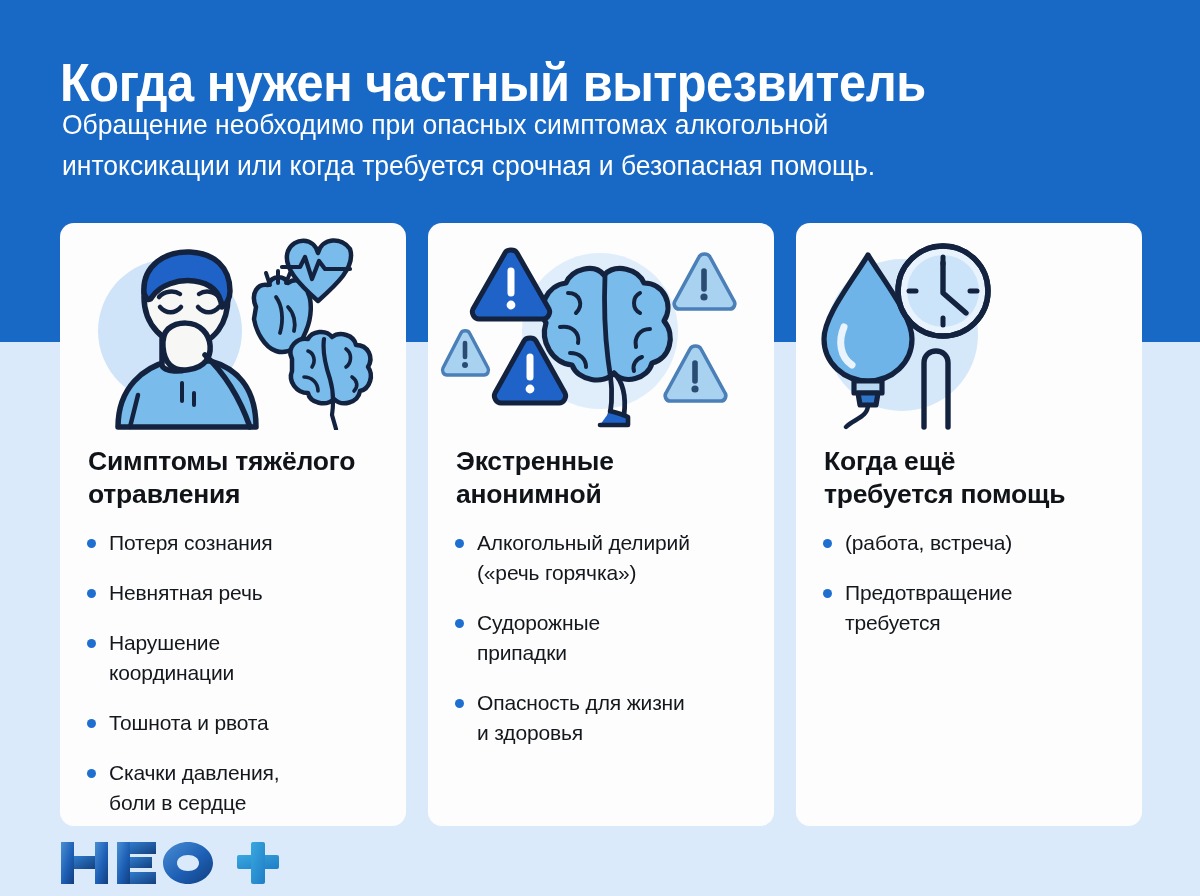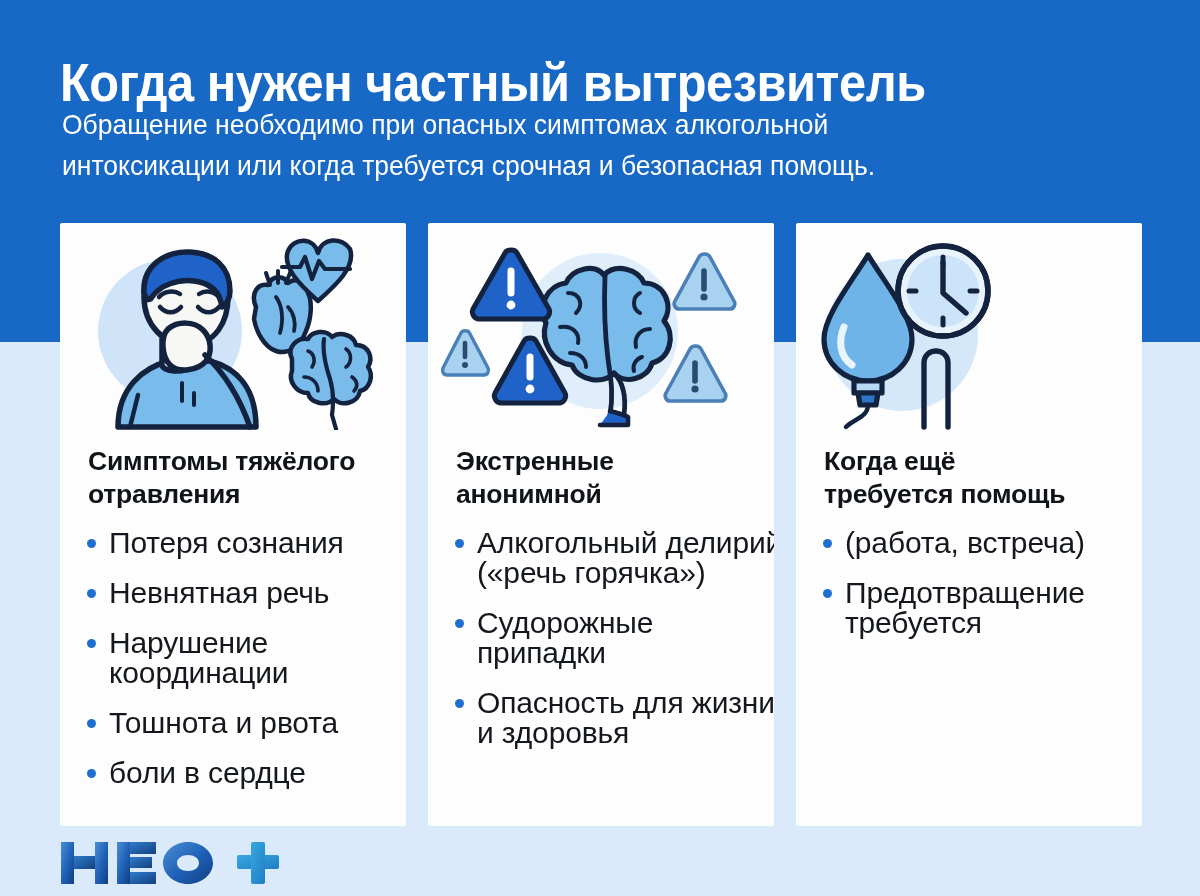--- a/index.html
+++ b/index.html
@@ -69,21 +69,21 @@
     width: 1082px;
     height: 603px;
     display: flex;
     gap: 22px;
   }
   .card {
     position: relative;
     width: 346px;
     height: 603px;
     background: #fdfdfd;
-    border-radius: 2px;
+    border-radius: 14px;
     box-sizing: border-box;
     overflow: hidden;
   }
 
   .card-art {
     position: relative;
     width: 346px;
     height: 195px;
     margin-top: 12px;
   }
@@ -108,21 +108,21 @@
     top: 305px;
     width: 320px;
     margin: 0;
     padding: 0;
     list-style: none;
   }
   .bullet {
     position: relative;
     padding-left: 27px;
     margin-bottom: 20px;
-    font-size: 30px;
+    font-size: 21px;
     line-height: 30px;
     color: #14181d;
     letter-spacing: -0.15px;
   }
   .bullet .bline { display: block; white-space: nowrap; }
   .bullet::before {
     content: "";
     position: absolute;
     left: 5px;
     top: 11px;
@@ -225,20 +225,21 @@
           <span class="bline">Невнятная речь</span>
         </li>
         <li class="bullet">
           <span class="bline">Нарушение</span>
           <span class="bline">координации</span>
         </li>
         <li class="bullet">
           <span class="bline">Тошнота и рвота</span>
         </li>
         <li class="bullet">
+          <span class="bline">Скачки давления,</span>
           <span class="bline">боли в сердце</span>
         </li>
       </ul>
     </div>
 
     <div class="card">
       <div class="card-art">
         <svg width="346" height="195" viewBox="0 0 346 195" xmlns="http://www.w3.org/2000/svg">
           <g>
             <circle cx="172" cy="96" r="78" fill="#e0eefb"></circle>

